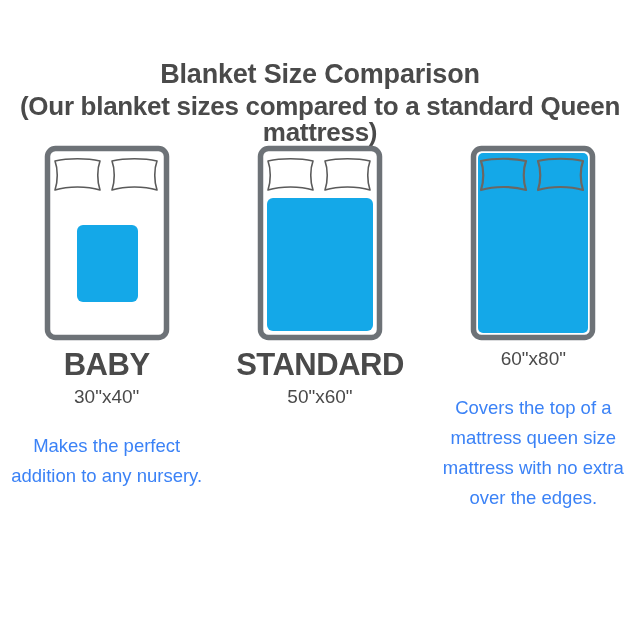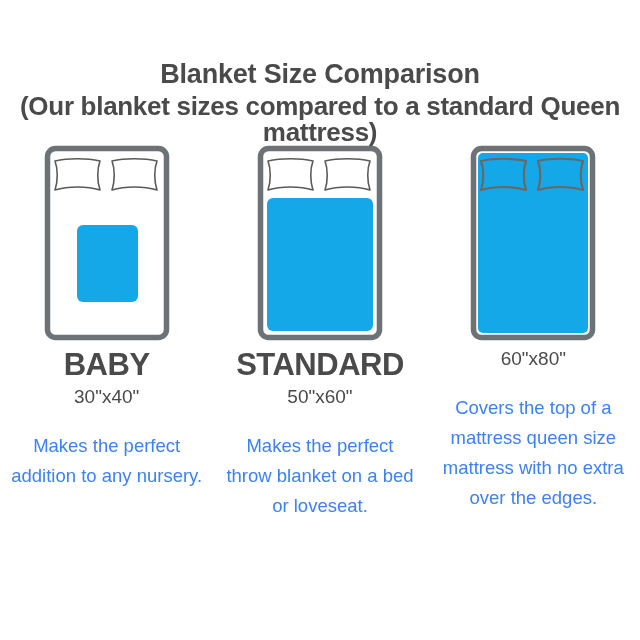--- a/index.html
+++ b/index.html
@@ -136,21 +136,20 @@
         <rect x="3.5" y="3.5" width="119" height="189" rx="8" ry="8" fill="#ffffff" stroke="#6d7277" stroke-width="5.5"></rect>
         <path d="M11 16 C 24 13, 43 13, 56 16 C 53 24, 53 36, 56 45
                  C 43 41, 24 41, 11 45 C 14 36, 14 24, 11 16 Z" fill="#ffffff" stroke="#5a5a5a" stroke-width="1.6" stroke-linejoin="round"></path>
         <path d="M68 16 C 81 13, 100 13, 113 16 C 110 24, 110 36, 113 45
                  C 100 41, 81 41, 68 45 C 71 36, 71 24, 68 16 Z" fill="#ffffff" stroke="#5a5a5a" stroke-width="1.6" stroke-linejoin="round"></path>
         <rect x="10" y="53" width="106" height="133" rx="6" ry="6" fill="#14A8E8"></rect>
       </svg>
 
       <div class="size-name">STANDARD</div>
       <div class="size-dims">50"x60"</div>
-      <div class="description">Makes the perfect throw blanket on a bed or loveseat.</div>
     </div>
 
     <div class="column">
       <svg class="bed-figure" viewBox="0 0 126 200" xmlns="http://www.w3.org/2000/svg">
         <rect x="3.5" y="3.5" width="119" height="189" rx="8" ry="8" fill="#ffffff" stroke="#6d7277" stroke-width="5.5"></rect>
 
         <rect x="8" y="8" width="110" height="180" rx="5" ry="5" fill="#14A8E8"></rect>
 
         <path d="M11 16 C 24 13, 43 13, 56 16 C 53 24, 53 36, 56 45
                  C 43 41, 24 41, 11 45 C 14 36, 14 24, 11 16 Z" fill="none" stroke="#6b6763" stroke-width="2.2" stroke-linejoin="round"></path>

